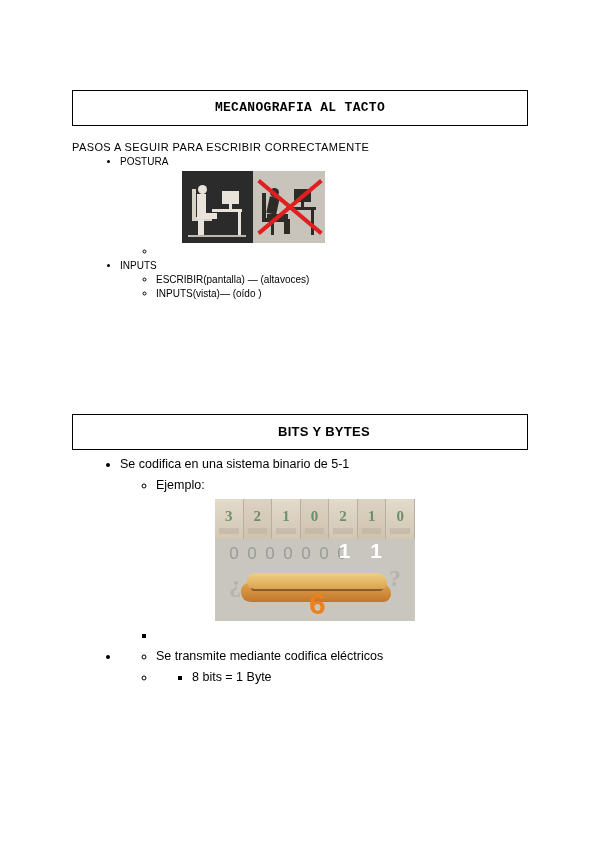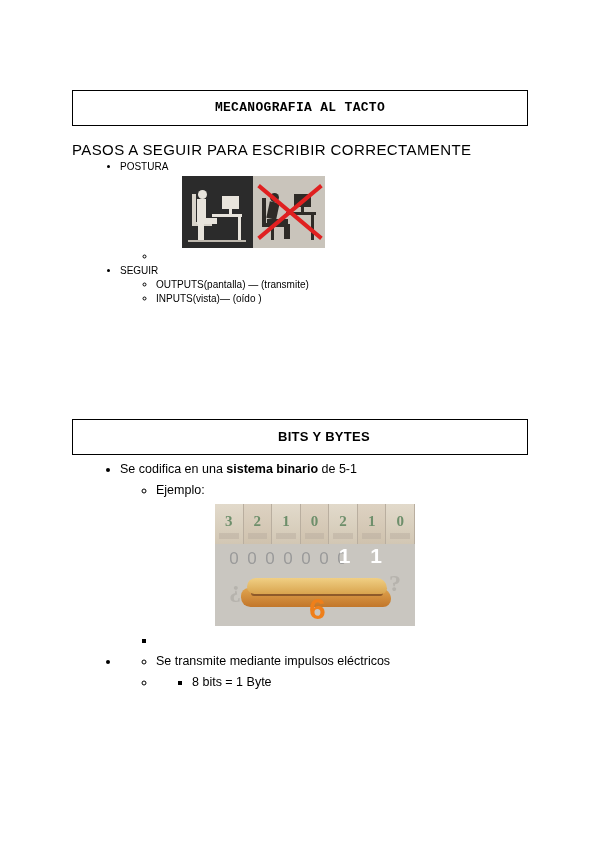--- a/index.html
+++ b/index.html
@@ -28,21 +28,21 @@
     font-weight: bold;
     font-size: 13px;
     letter-spacing: 0.3px;
     padding: 9px 0 10px 0;
     box-sizing: border-box;
   }
   .title-1 { margin-top: 90px; font-family: Liberation Mono, monospace; }
   .title-2 { margin-top: 0; padding-left: 48px; }
 
   .small-caption {
-    font-size: 15px;
+    font-size: 11px;
     letter-spacing: 0.4px;
     margin-top: 15px;
     margin-bottom: 2px;
   }
 
   ul.lvl1 {
     list-style-type: disc;
     margin: 0;
     padding-left: 48px;
   }
@@ -68,21 +68,21 @@
     font-size: 10px;
     margin: 3px 0;
   }
   .big ul.lvl1 > li,
   .big ul.lvl2 > li,
   .big ul.lvl3 > li {
     font-size: 12.5px;
     margin: 7px 0;
   }
   .li-text { }
-  b { font-weight: bold; margin-top: 40px; }
+  b { font-weight: normal; margin-top: 40px; }
 
   
   .img-posture-wrap {
     margin: 4px 0 0 0;
     padding-left: 62px;
   }
   .img-posture {
     position: relative;
     width: 143px;
     height: 72px;
@@ -321,23 +321,23 @@
           </div>
         </div>
       </div>
 
       <ul class="lvl2">
         <li>&nbsp;</li>
       </ul>
     </li>
 
     <li>
-      <span class="li-text">SEGUIR</span>
+      <span class="li-text">INPUTS</span>
       <ul class="lvl2">
-        <li>OUTPUTS(pantalla) —  (transmite)</li>
+        <li>ESCRIBIR(pantalla) —  (altavoces)</li>
         <li>INPUTS(vista)— (oído )</li>
       </ul>
     </li>
   </ul>
 
   <div class="spacer-1"></div>
 
   <div class="section-title-box title-2">BITS Y BYTES</div>
 
   <div class="big">
@@ -408,21 +408,21 @@
           </div>
         </div>
 
         <ul class="lvl3">
           <li>&nbsp;</li>
         </ul>
       </li>
 
       <li>
         <ul class="lvl2">
-          <li>Se transmite mediante impulsos eléctricos</li>
+          <li>Se transmite mediante codifica eléctricos</li>
           <li>
             <ul class="lvl3">
               <li>8 bits = 1 Byte</li>
             </ul>
           </li>
         </ul>
       </li>
     </ul>
   </div>
 

